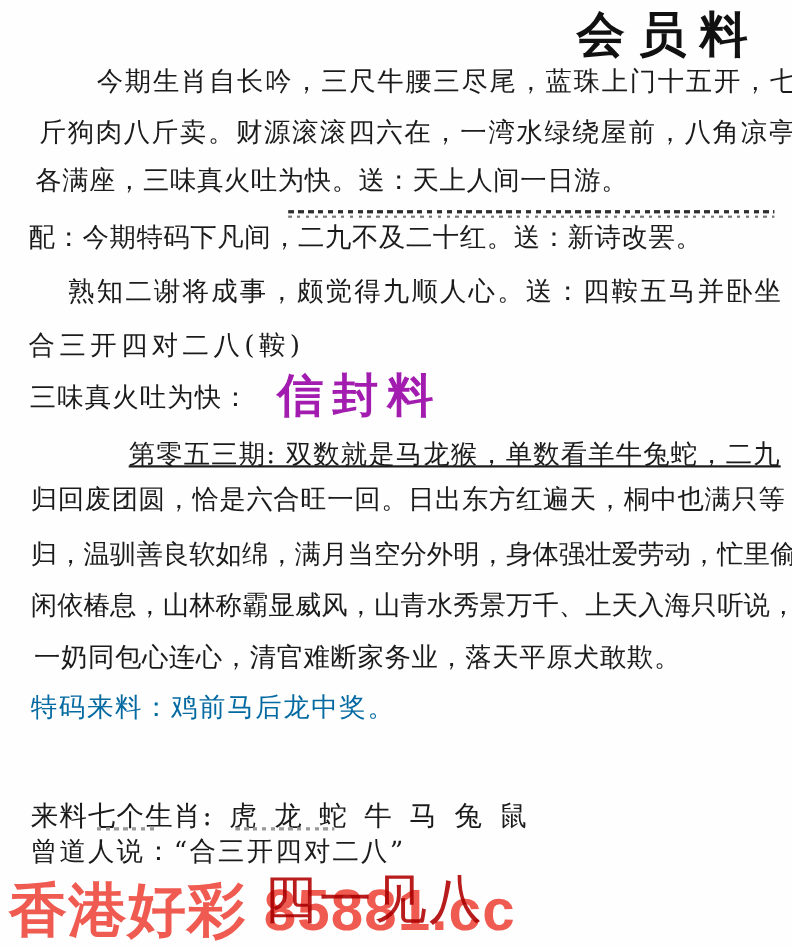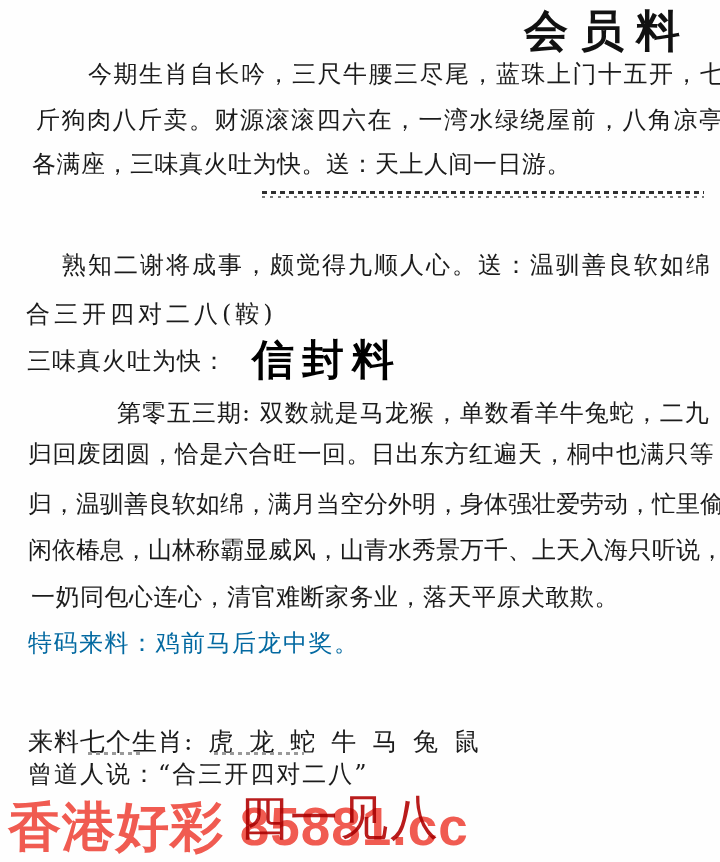--- a/index.html
+++ b/index.html
@@ -41,25 +41,25 @@
   .pei    { left: 26px;  top: 202px; letter-spacing: 0.5px; }
   .shu    { left: 62px;  top: 251px; letter-spacing: 2px; }
   .benqi  { left: 26px;  top: 300px; letter-spacing: 4px; }
   .intro-label { left: 27px; top: 347px; letter-spacing: 1px; }
   .envelope-title {
     position: absolute;
     left: 252px; top: 332px;
     font-size: 42px;
     font-weight: bold;
     letter-spacing: 8px;
-    color: #000000;
+    color: #a21caf;
     white-space: nowrap;
     font-family: "DejaVu Serif", serif;
   }
-  .e1 { left: 117px; top: 399px; letter-spacing: 1px; }
+  .e1 { left: 117px; top: 399px; letter-spacing: 1px; text-decoration: underline; }
   .e2 { left: 28px;  top: 440px; letter-spacing: 0.5px; }
   .e3 { left: 28px;  top: 490px; letter-spacing: 0px; }
   .e4 { left: 28px;  top: 536px; letter-spacing: 0px; }
   .e5 { left: 31px;  top: 583px; letter-spacing: 0.5px; }
   .tema    { left: 28px; top: 629px; letter-spacing: 1.5px; color: #0369a1; }
   .xinfeng { left: 28px; top: 672px; letter-spacing: 1px; font-size: 23px; color: #4d4d4d; }
   .qige    { left: 28px; top: 715px; letter-spacing: 1px; font-size: 25px; word-spacing: 6px; margin-top: 12px; }
   .zengdao { left: 28px; top: 760px; letter-spacing: 2px; }
 
   
@@ -108,21 +108,22 @@
 <div class="sheet">
 
   <div class="doc-title">会员料</div>
 
   <div class="line p1l1">今期生肖自长吟，三尺牛腰三尽尾，蓝珠上门十五开，七</div>
   <div class="line p1l2">斤狗肉八斤卖。财源滚滚四六在，一湾水绿绕屋前，八角凉亭</div>
   <div class="line p1l3">各满座，三味真火吐为快。送：天上人间一日游。</div>
 
   <div class="artifact-top"></div>
 
-  <div class="line shu">熟知二谢将成事，颇觉得九顺人心。送：温驯善良软如绵</div>
+  <div class="line pei">配：今期特码下凡间，二九不及二十红。送：新诗改罢。</div>
+  <div class="line shu">熟知二谢将成事，颇觉得九顺人心。送：四鞍五马并卧坐</div>
   <div class="line benqi">合三开四对二八(鞍)</div>
 
   <div class="line intro-label">三味真火吐为快：</div>
   <div class="envelope-title">信封料</div>
 
   <div class="line e1">第零五三期: 双数就是马龙猴，单数看羊牛兔蛇，二九</div>
   <div class="line e2">归回废团圆，恰是六合旺一回。日出东方红遍天，桐中也满只等</div>
   <div class="line e3">归，温驯善良软如绵，满月当空分外明，身体强壮爱劳动，忙里偷</div>
   <div class="line e4">闲依椿息，山林称霸显威风，山青水秀景万千、上天入海只听说，</div>
   <div class="line e5">一奶同包心连心，清官难断家务业，落天平原犬敢欺。</div>

